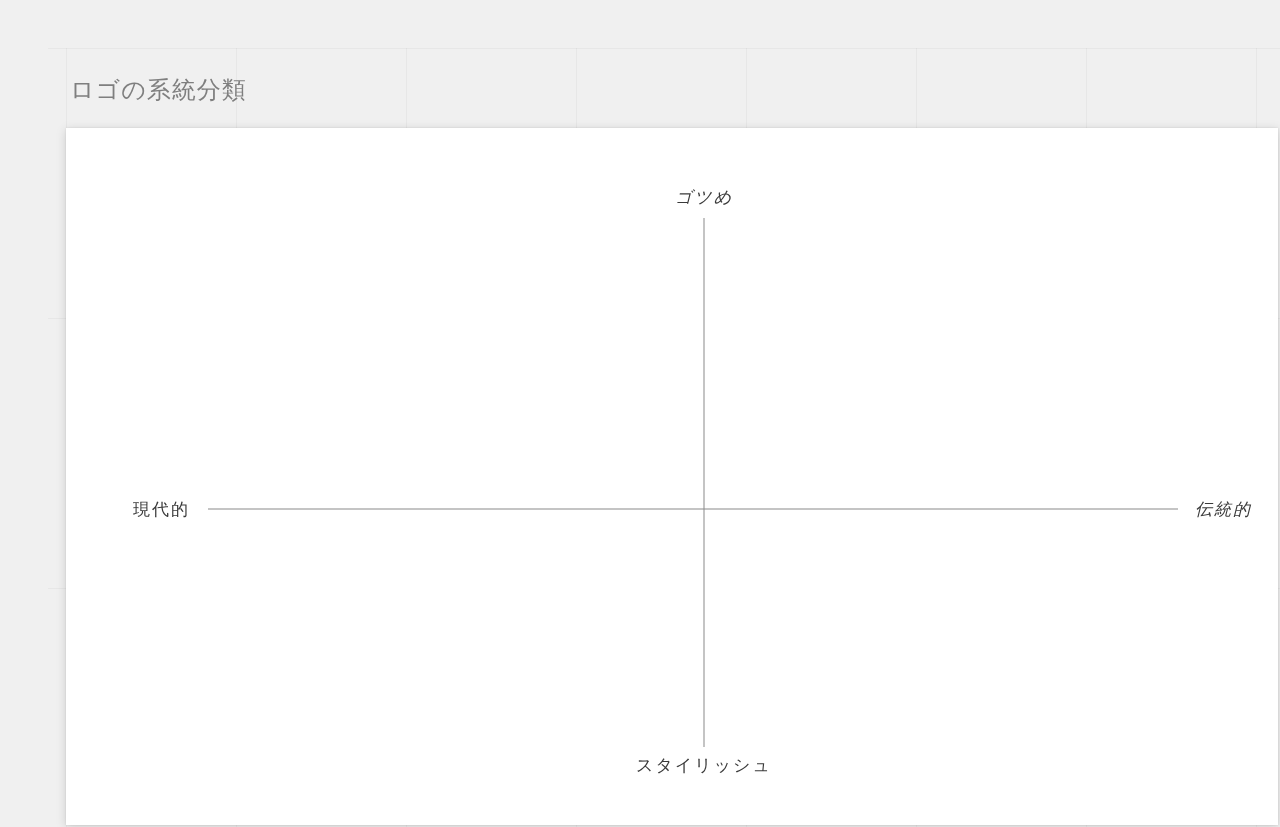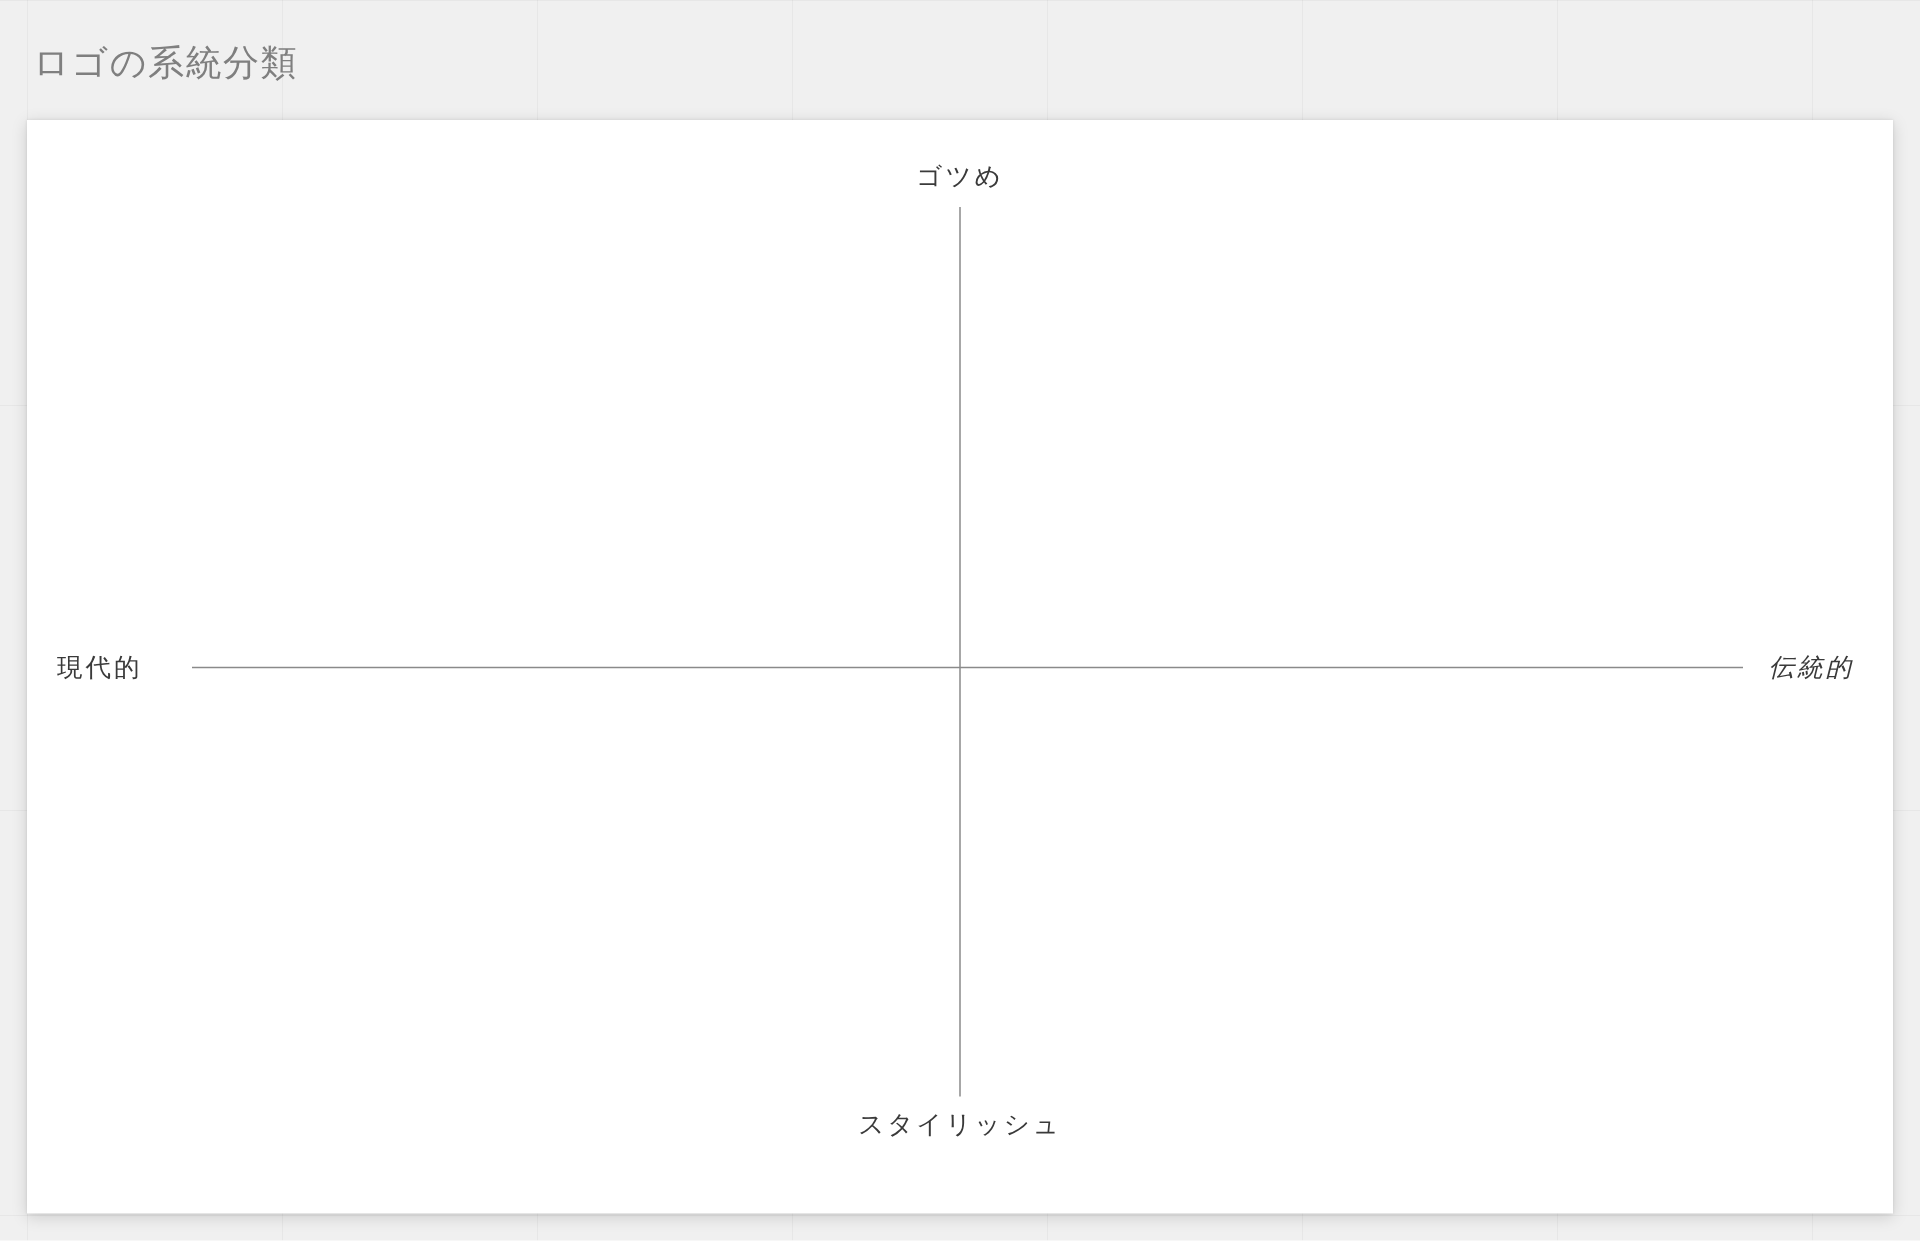--- a/index.html
+++ b/index.html
@@ -1,16 +1,16 @@
 <!DOCTYPE html>
 <html><head>
   <meta charset="utf-8">
   <style>
     * {
-      margin: 0;
+      margin: 16px;
       padding: 0;
       box-sizing: border-box;
     }
     body {
       width: 1280px;
       height: 827px;
       font-family: -apple-system, BlinkMacSystemFont, "Hiragino Sans", "Hiragino Kaku Gothic ProN", Meiryo, sans-serif;
       background: #f0f0f0;
       position: relative;
       overflow: hidden;
@@ -56,29 +56,30 @@
       position: absolute;
       font-size: 17px;
       color: #3a3a3a;
       letter-spacing: 2px;
       white-space: nowrap;
     }
     .axis-label.top {
       top: 26px;
       left: 50%;
       transform: translateX(-50%);
+      font-style: italic;
     }
     .axis-label.bottom {
       bottom: 48px;
       left: 50%;
       transform: translateX(-50%);
     }
     .axis-label.left {
       top: 50%;
-      left: 20px;
+      left: 35px;
       transform: translateY(-50%);
       font-family: Liberation Mono, monospace;
     }
     .axis-label.right {
       top: 50%;
       right: 26px;
       transform: translateY(-50%);
       font-style: italic;
     }
     .v-axis {

